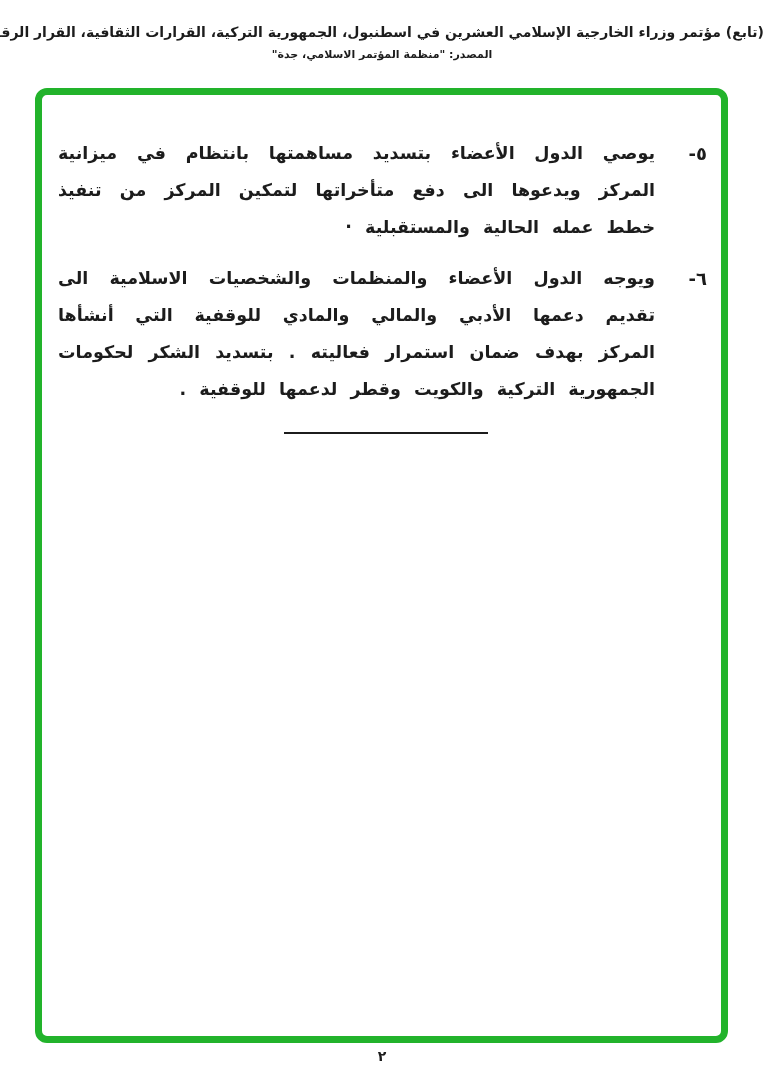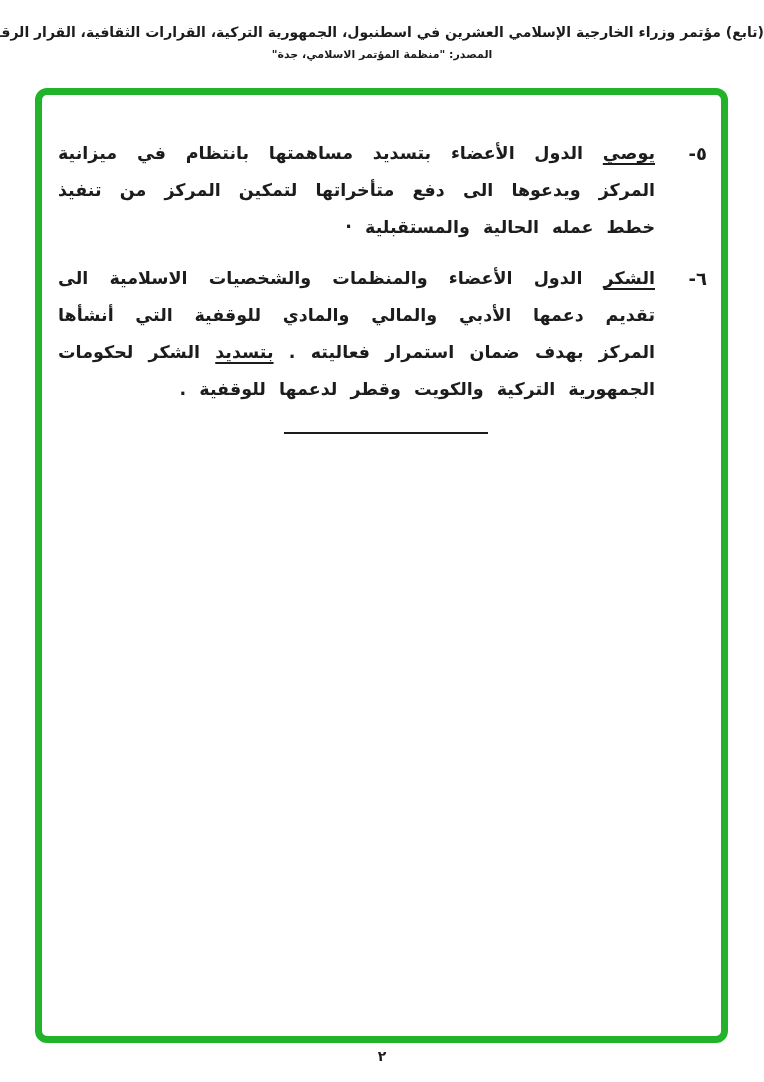--- a/index.html
+++ b/index.html
@@ -61,21 +61,20 @@
   .res-item .txt {
     flex: 1 1 auto;
     font-size: 17.5px;
     font-weight: 700;
     line-height: 37px;
     text-align: justify;
     word-spacing: 7px;
     max-width: 600px;
   }
   .u {
-    text-decoration: underline;
     text-underline-offset: 4px;
     text-decoration-thickness: 1.5px;
   }
   .section-divider {
     width: 204px;
     height: 0;
     border-top: 2px solid #1c1c1c;
     margin: 24px auto 0 auto;
   }
   .page-footer {
@@ -104,21 +103,21 @@
   <div class="content-frame" style="border-color: rgb(34, 179, 43);">
     <div class="content-inner">
 
       <div class="res-item">
         <div class="num">٥-</div>
         <p class="txt"><span class="u">يوصي</span><span> الدول الأعضاء بتسديد مساهمتها بانتظام في ميزانية المركز ويدعوها الى دفع متأخراتها لتمكين المركز من تنفيذ خطط عمله الحالية والمستقبلية ·</span></p>
       </div>
 
       <div class="res-item">
         <div class="num">٦-</div>
-        <p class="txt"><span class="u">الشكر</span><span> الدول الأعضاء والمنظمات والشخصيات الاسلامية الى تقديم دعمها الأدبي والمالي والمادي للوقفية التي أنشأها المركز بهدف ضمان استمرار فعاليته . </span><span class="u">بتسديد</span><span> الشكر لحكومات الجمهورية التركية والكويت وقطر لدعمها للوقفية .</span></p>
+        <p class="txt"><span class="u">ويوجه</span><span> الدول الأعضاء والمنظمات والشخصيات الاسلامية الى تقديم دعمها الأدبي والمالي والمادي للوقفية التي أنشأها المركز بهدف ضمان استمرار فعاليته . </span><span class="u">بتسديد</span><span> الشكر لحكومات الجمهورية التركية والكويت وقطر لدعمها للوقفية .</span></p>
       </div>
 
       <div class="section-divider"></div>
 
     </div>
   </div>
 
   <footer class="page-footer">
     <div class="page-number">٢</div>
   </footer>

